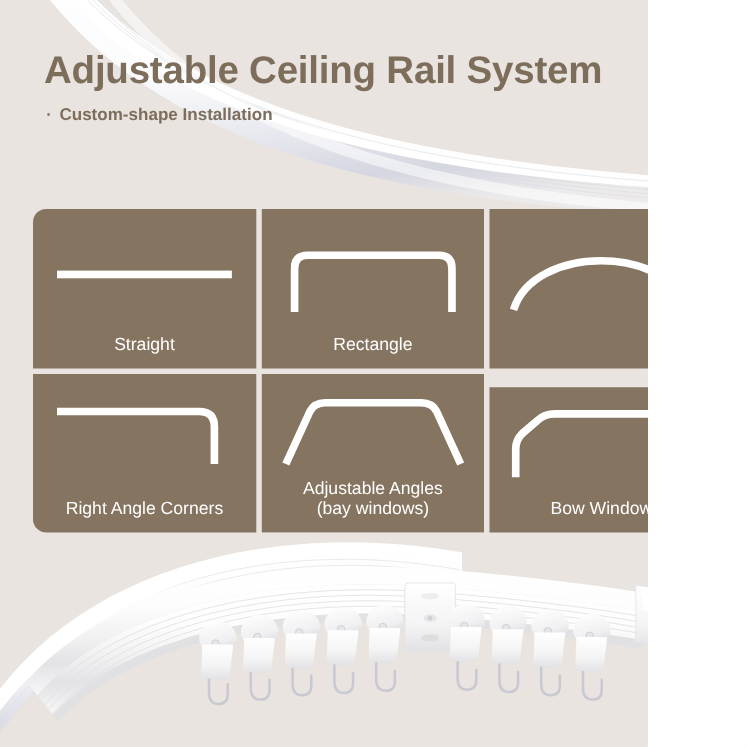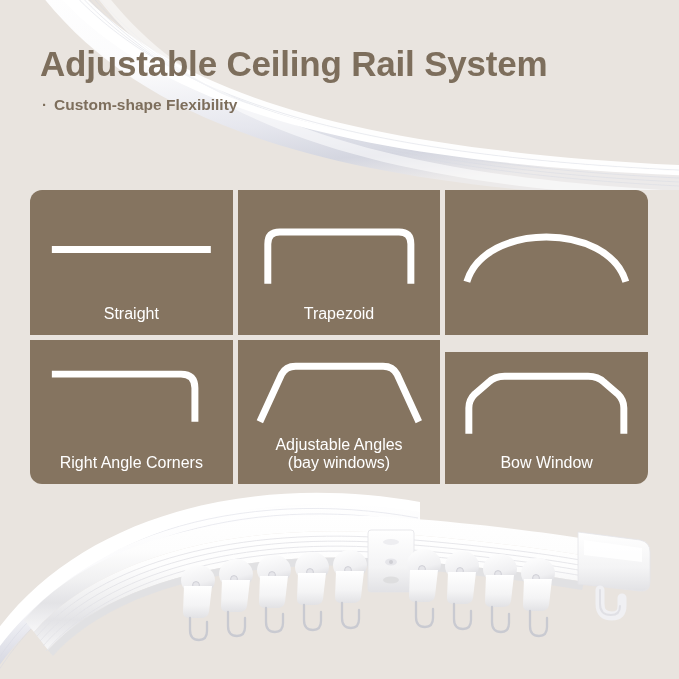--- a/index.html
+++ b/index.html
@@ -2,21 +2,21 @@
 <html><head>
 <meta charset="utf-8">
 <style>
   html, body {
     margin: 0;
     padding: 0;
     background: #ffffff;
   }
   #canvas {
     position: relative;
-    width: 679px;
+    width: 589px;
     height: 679px;
     overflow: hidden;
     background: #e9e4df;
     font-family: "Liberation Sans", sans-serif;
     -webkit-font-smoothing: antialiased;
   }
 
   
   .bg-art {
     position: absolute;
@@ -170,39 +170,39 @@
 
     <g clip-path="url(#topClip)" opacity="0.55">
       <path d="M 96,-20 C 186,108 360,176 700,192 L 700,200 C 352,186 178,116 86,-18 Z" fill="#ffffff"></path>
     </g>
   </svg>
 
   <div class="header">
     <h1 class="title">Adjustable Ceiling Rail System</h1>
     <ul class="bullets">
       <li class="bullet">
-        <span class="dot">·</span><span>Custom-shape Flexibility</span>
+        <span class="dot">·</span><span>Custom-shape Installation</span>
       </li>
     </ul>
   </div>
 
   <div class="grid">
 
     <div class="cell cell-r1c1">
       <svg class="shape" viewBox="0 0 204 96" preserveAspectRatio="none">
         <rect x="22" y="52" width="160" height="7" fill="#ffffff"></rect>
       </svg>
       <div class="cell-label">Straight</div>
     </div>
 
     <div class="cell">
       <svg class="shape" viewBox="0 0 204 96">
         <path d="M 30,90 L 30,50 Q 30,38 42,38 L 162,38 Q 174,38 174,50 L 174,90" fill="none" stroke="#ffffff" stroke-width="7" stroke-linecap="butt"></path>
       </svg>
-      <div class="cell-label">Trapezoid</div>
+      <div class="cell-label">Rectangle</div>
     </div>
 
     <div class="cell cell-r1c3">
       <svg class="shape" viewBox="0 0 204 96">
         <path d="M 22,88 C 40,28 164,28 182,88" fill="none" stroke="#ffffff" stroke-width="7" stroke-linecap="butt"></path>
       </svg>
     </div>
 
     <div class="cell cell-r2c1">
       <svg class="shape" viewBox="0 0 204 96">

